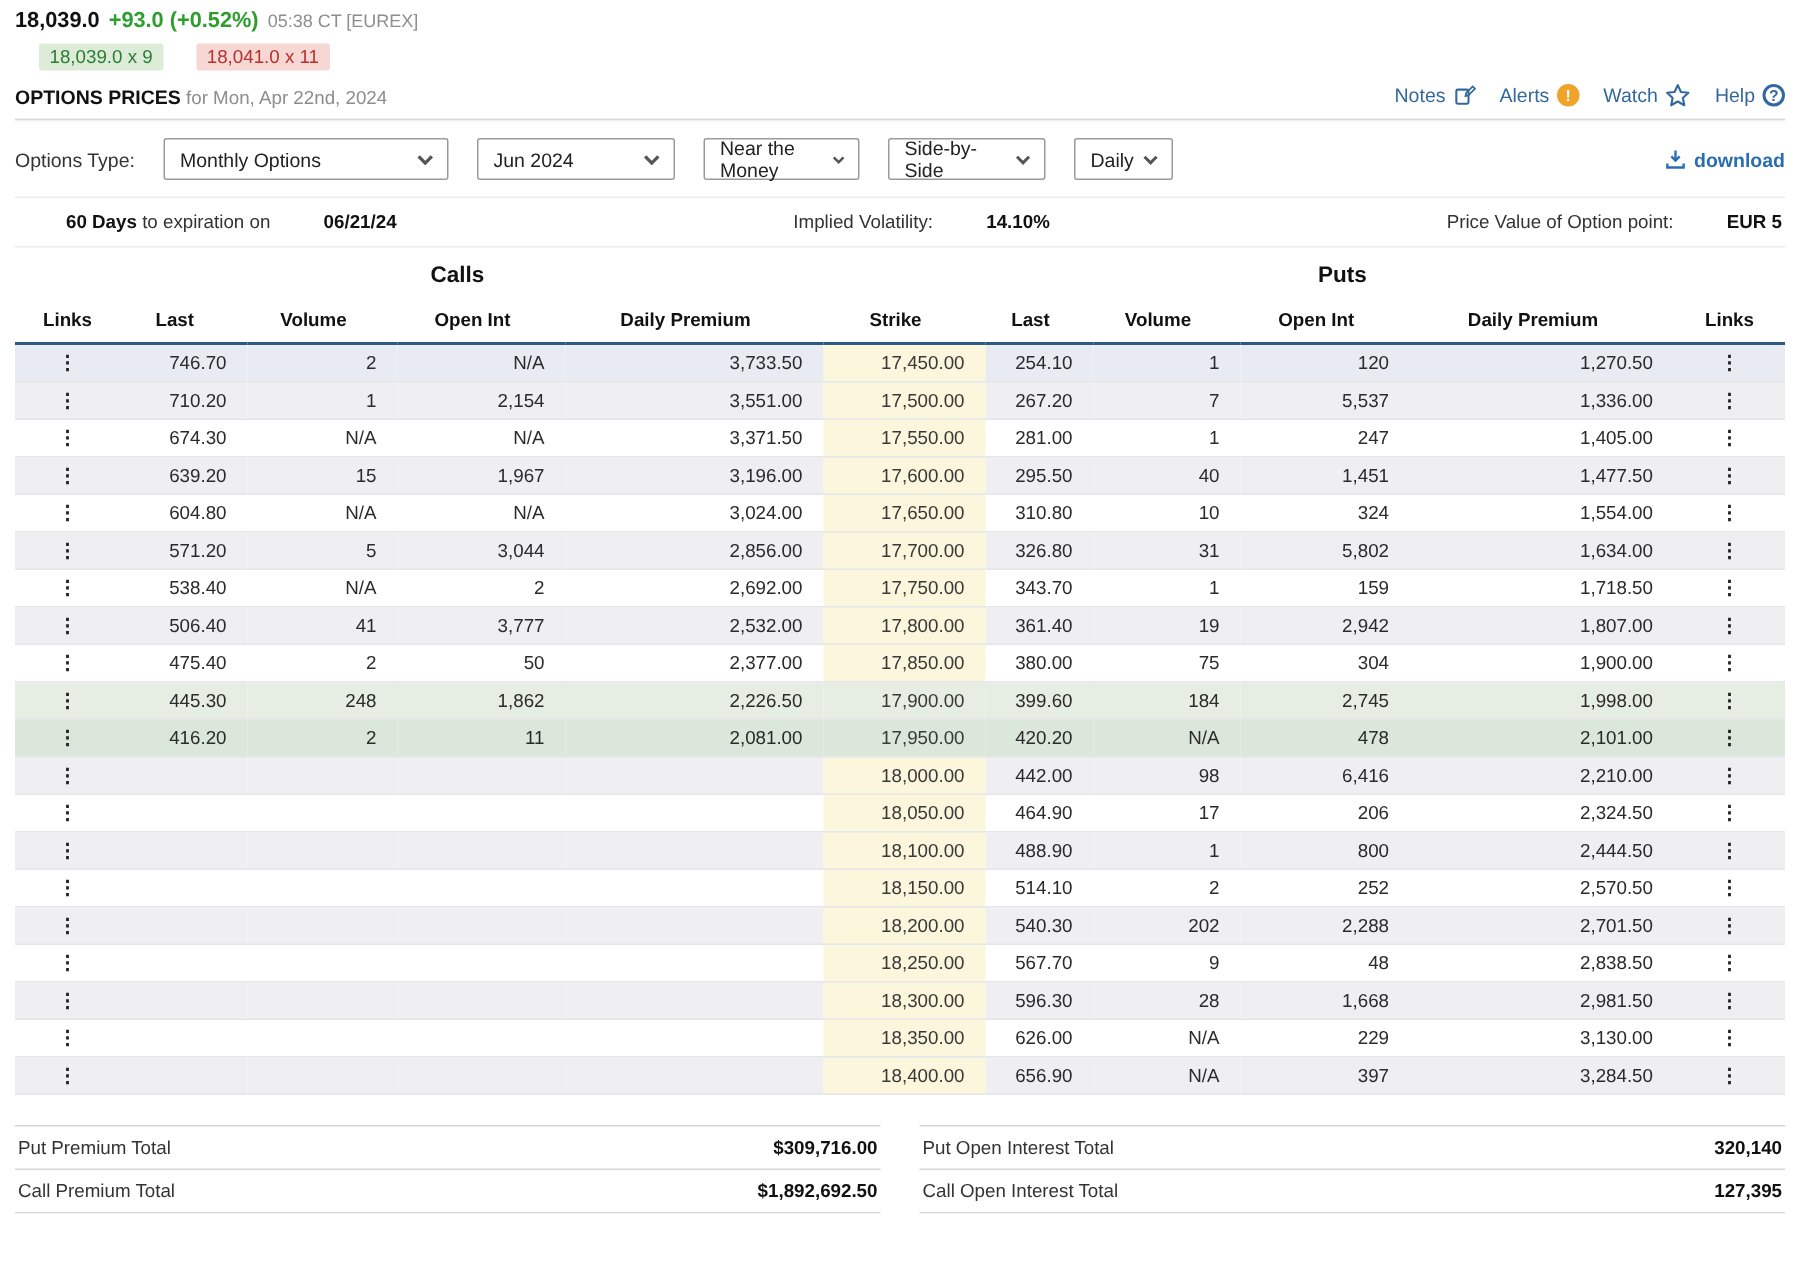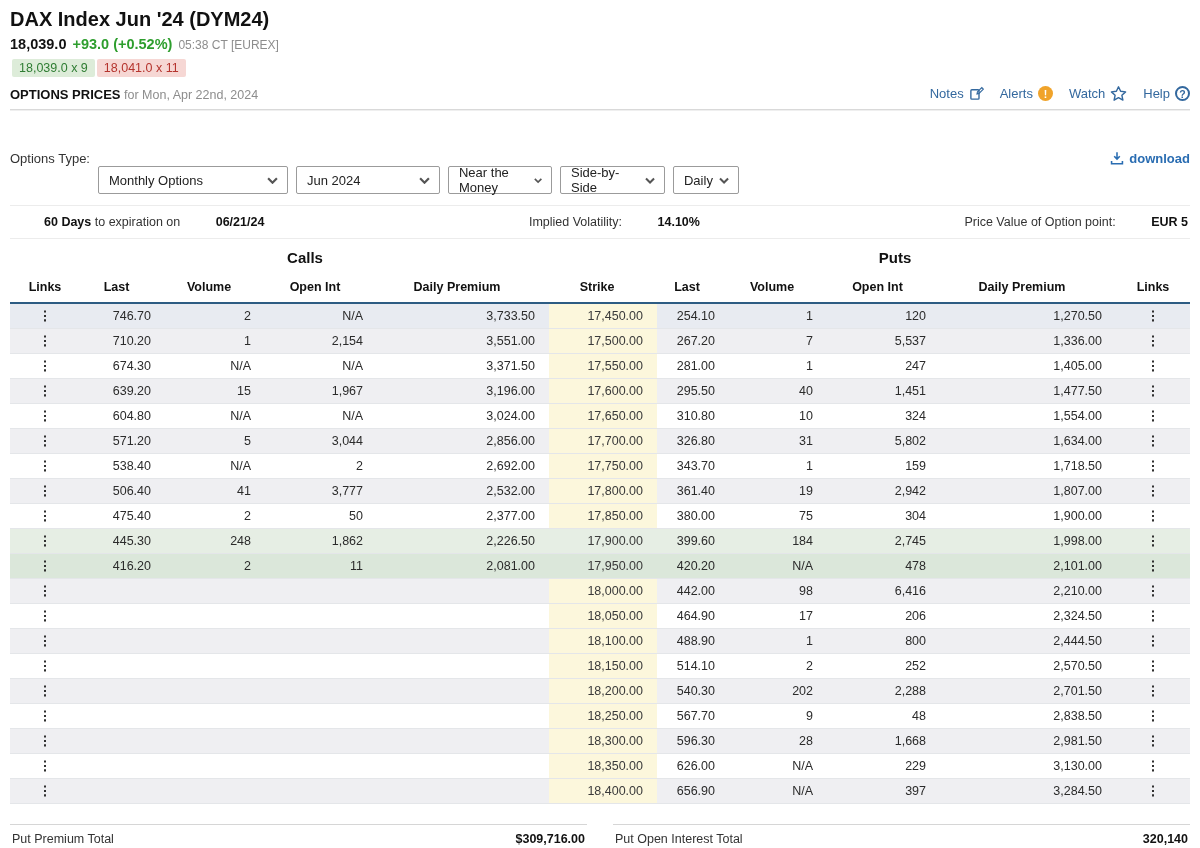--- a/index.html
+++ b/index.html
@@ -19,40 +19,40 @@
   *{box-sizing:border-box;}
   body{margin:0;background:#fff;color:#232323;font-family:"Liberation Sans",sans-serif;font-size:13px;}
   .page{width:1200px;padding:6px 10px 0;}
 
   
   .title{font-size:20px;font-weight:bold;color:#111;margin:2px 0 5px;}
   .quote-line{font-size:14.5px;display:flex;align-items:baseline;gap:6px;}
   .quote-last{font-weight:bold;color:#111;}
   .quote-change{font-weight:bold;color:var(--positive-green);}
   .quote-time{color:#8d8d8d;font-size:12px;text-align:right;}
-  .chips{margin:7px 2px 5px;display:flex;gap:2px;align-items:flex-end;}
+  .chips{margin:7px 16px 5px;display:flex;gap:22px;align-items:flex-end;}
   .chip{display:inline-block;padding:2px 7px;font-size:12.5px;border-radius:2px;}
   .chip-bid{background:var(--bid-bg);color:var(--bid-text);}
   .chip-ask{background:var(--ask-bg);color:var(--ask-text);}
   .section-row{display:flex;justify-content:space-between;align-items:flex-end;padding:3px 0 7px;border-bottom:1px solid #d9d9d9;}
   .section-title{font-size:12.5px;color:#8d8d8d;}
   .section-title b{color:#111;font-size:13px;}
   .quick-links{display:flex;gap:16px;align-items:center;font-size:13px;}
   .qlink{display:inline-flex;align-items:center;gap:5px;color:var(--accent-blue);text-decoration:none;cursor:pointer;}
   .alert-badge{width:15px;height:15px;border-radius:50%;background:var(--alert-orange);color:#fff;font-weight:bold;font-size:10.5px;display:inline-flex;align-items:center;justify-content:center;}
   .help-badge{width:15px;height:15px;border-radius:50%;border:2px solid var(--accent-blue);color:var(--accent-blue);font-weight:bold;font-size:10.5px;display:inline-flex;align-items:center;justify-content:center;}
   .icon-svg{display:inline-block;vertical-align:middle;}
 
   .default-view{text-align:right;padding:8px 0 4px;font-size:12.5px;}
   .default-view a{color:var(--accent-blue);text-decoration:none;cursor:pointer;}
 
   
-  .filter-bar{display:flex;align-items:center;gap:8px;padding:11px 0;border-top:1px solid #efefef;border-bottom:1px solid #ececec;}
+  .filter-bar{display:flex;align-items:center;gap:19px;padding:11px 0;border-top:1px solid #efefef;border-bottom:1px solid #ececec;}
   .filter-label{color:#333;}
-  .select{display:inline-flex;align-items:center;justify-content:space-between;border:1px solid #9b9b9b;border-radius:2px;height:28px;padding:0 9px 0 10px;color:#222;background:#fff;cursor:pointer;gap:6px;margin-top:44px;}
+  .select{display:inline-flex;align-items:center;justify-content:space-between;border:1px solid #9b9b9b;border-radius:2px;height:28px;padding:0 9px 0 10px;color:#222;background:#fff;cursor:pointer;gap:6px;}
   .download{margin-left:auto;display:inline-flex;align-items:center;gap:5px;color:var(--download-blue);font-weight:bold;font-size:13px;text-decoration:none;cursor:pointer;}
 
   
   .info-bar{display:flex;justify-content:space-between;padding:9px 2px;border-bottom:1px solid #ececec;font-size:12.5px;color:#333;}
   .info-bar b{color:#111;margin-left:32px;}
 
   
   .cp-headers{display:flex;}
   .cp-h{width:50%;text-align:center;font-weight:bold;font-size:15px;color:#111;padding:10px 0 8px;}
 
@@ -77,21 +77,20 @@
   .total-row:last-child{border-bottom:1px solid #d6d6d6;}
   .t-label{color:#333;}
   .t-value{font-weight:bold;color:#111;}
 </style>
 </head>
 <body>
 
 <div class="page">
 
   <div>
-    <div class="title">DAX Index Jun '24 (DYM24)</div>
     <div class="quote-line">
       <span class="quote-last">18,039.0</span>
       <span class="quote-change">+93.0 (+0.52%)</span>
       <span class="quote-time">05:38 CT [EUREX]</span>
     </div>
     <div class="chips">
       <span class="chip chip-bid">18,039.0 x 9</span>
       <span class="chip chip-ask">18,041.0 x 11</span>
     </div>
     <div class="section-row">
@@ -127,21 +126,21 @@
 
 
   <div class="filter-bar">
     <span class="filter-label">Options Type:</span>
     <div class="select" style="width:190px">
       <span>Monthly Options</span>
       <svg class="icon-svg" width="11" height="7" viewBox="0 0 10 6" fill="none" stroke="#555" stroke-width="2">
           <path d="M1 1l4 4 4-4"></path>
         </svg>
     </div>
-    <div class="select" style="width:144px">
+    <div class="select" style="width:132px">
       <span>Jun 2024</span>
       <svg class="icon-svg" width="11" height="7" viewBox="0 0 10 6" fill="none" stroke="#555" stroke-width="2">
           <path d="M1 1l4 4 4-4"></path>
         </svg>
     </div>
     <div class="select" style="width:104px">
       <span>Near the Money</span>
       <svg class="icon-svg" width="11" height="7" viewBox="0 0 10 6" fill="none" stroke="#555" stroke-width="2">
           <path d="M1 1l4 4 4-4"></path>
         </svg>

